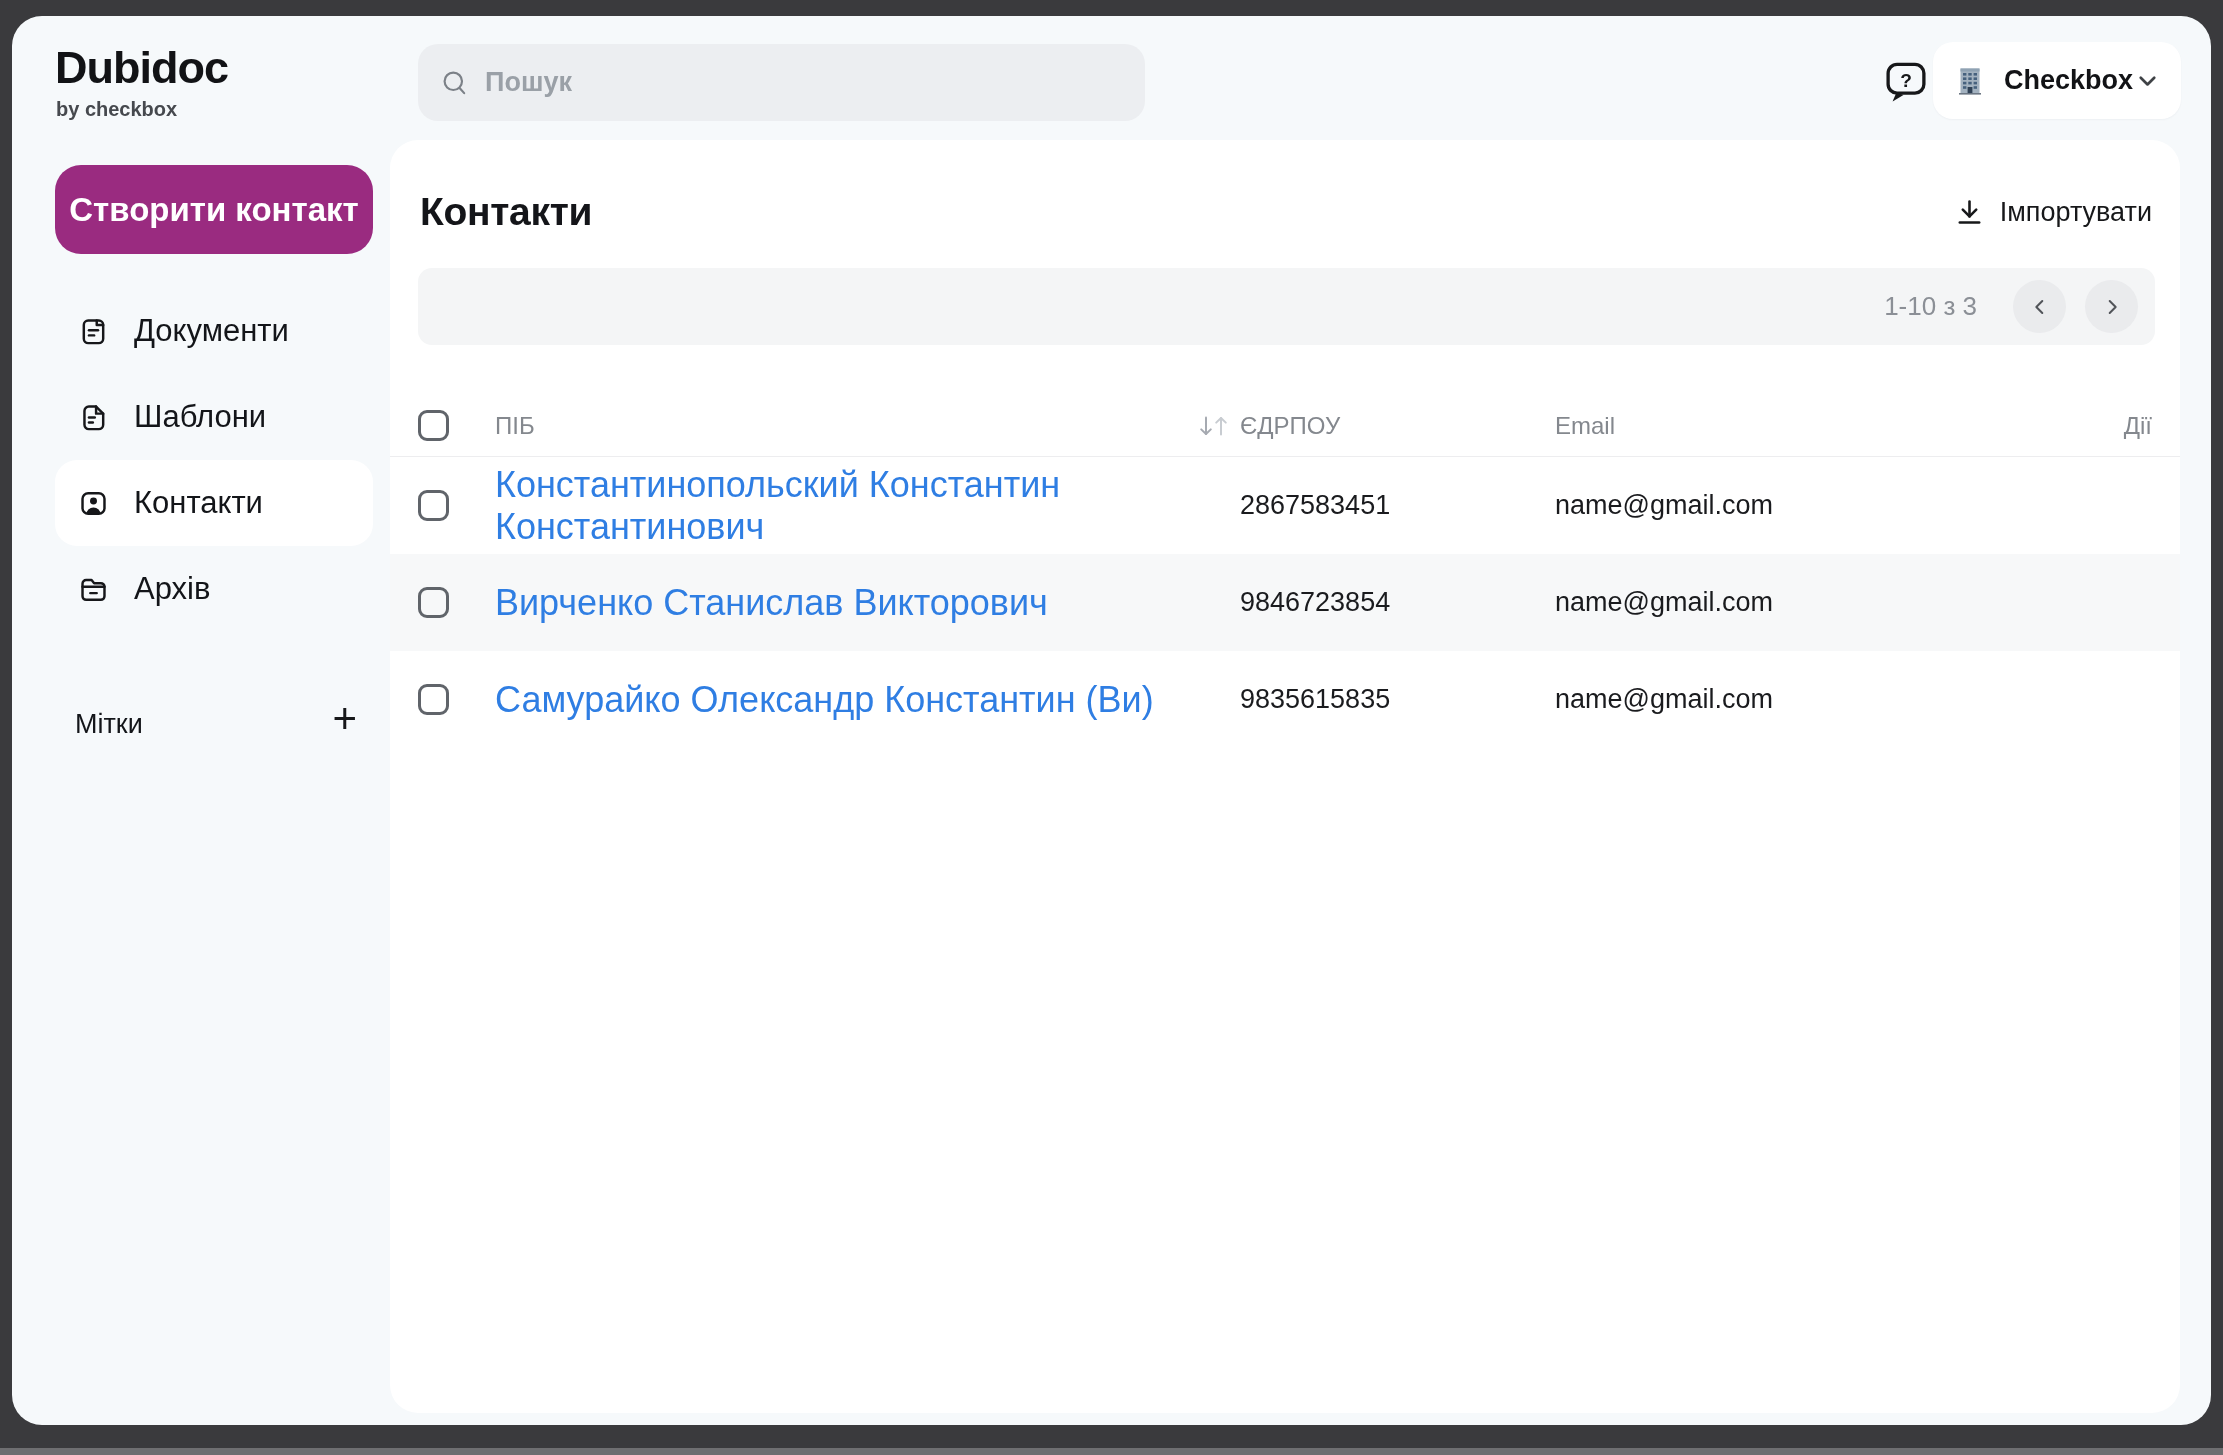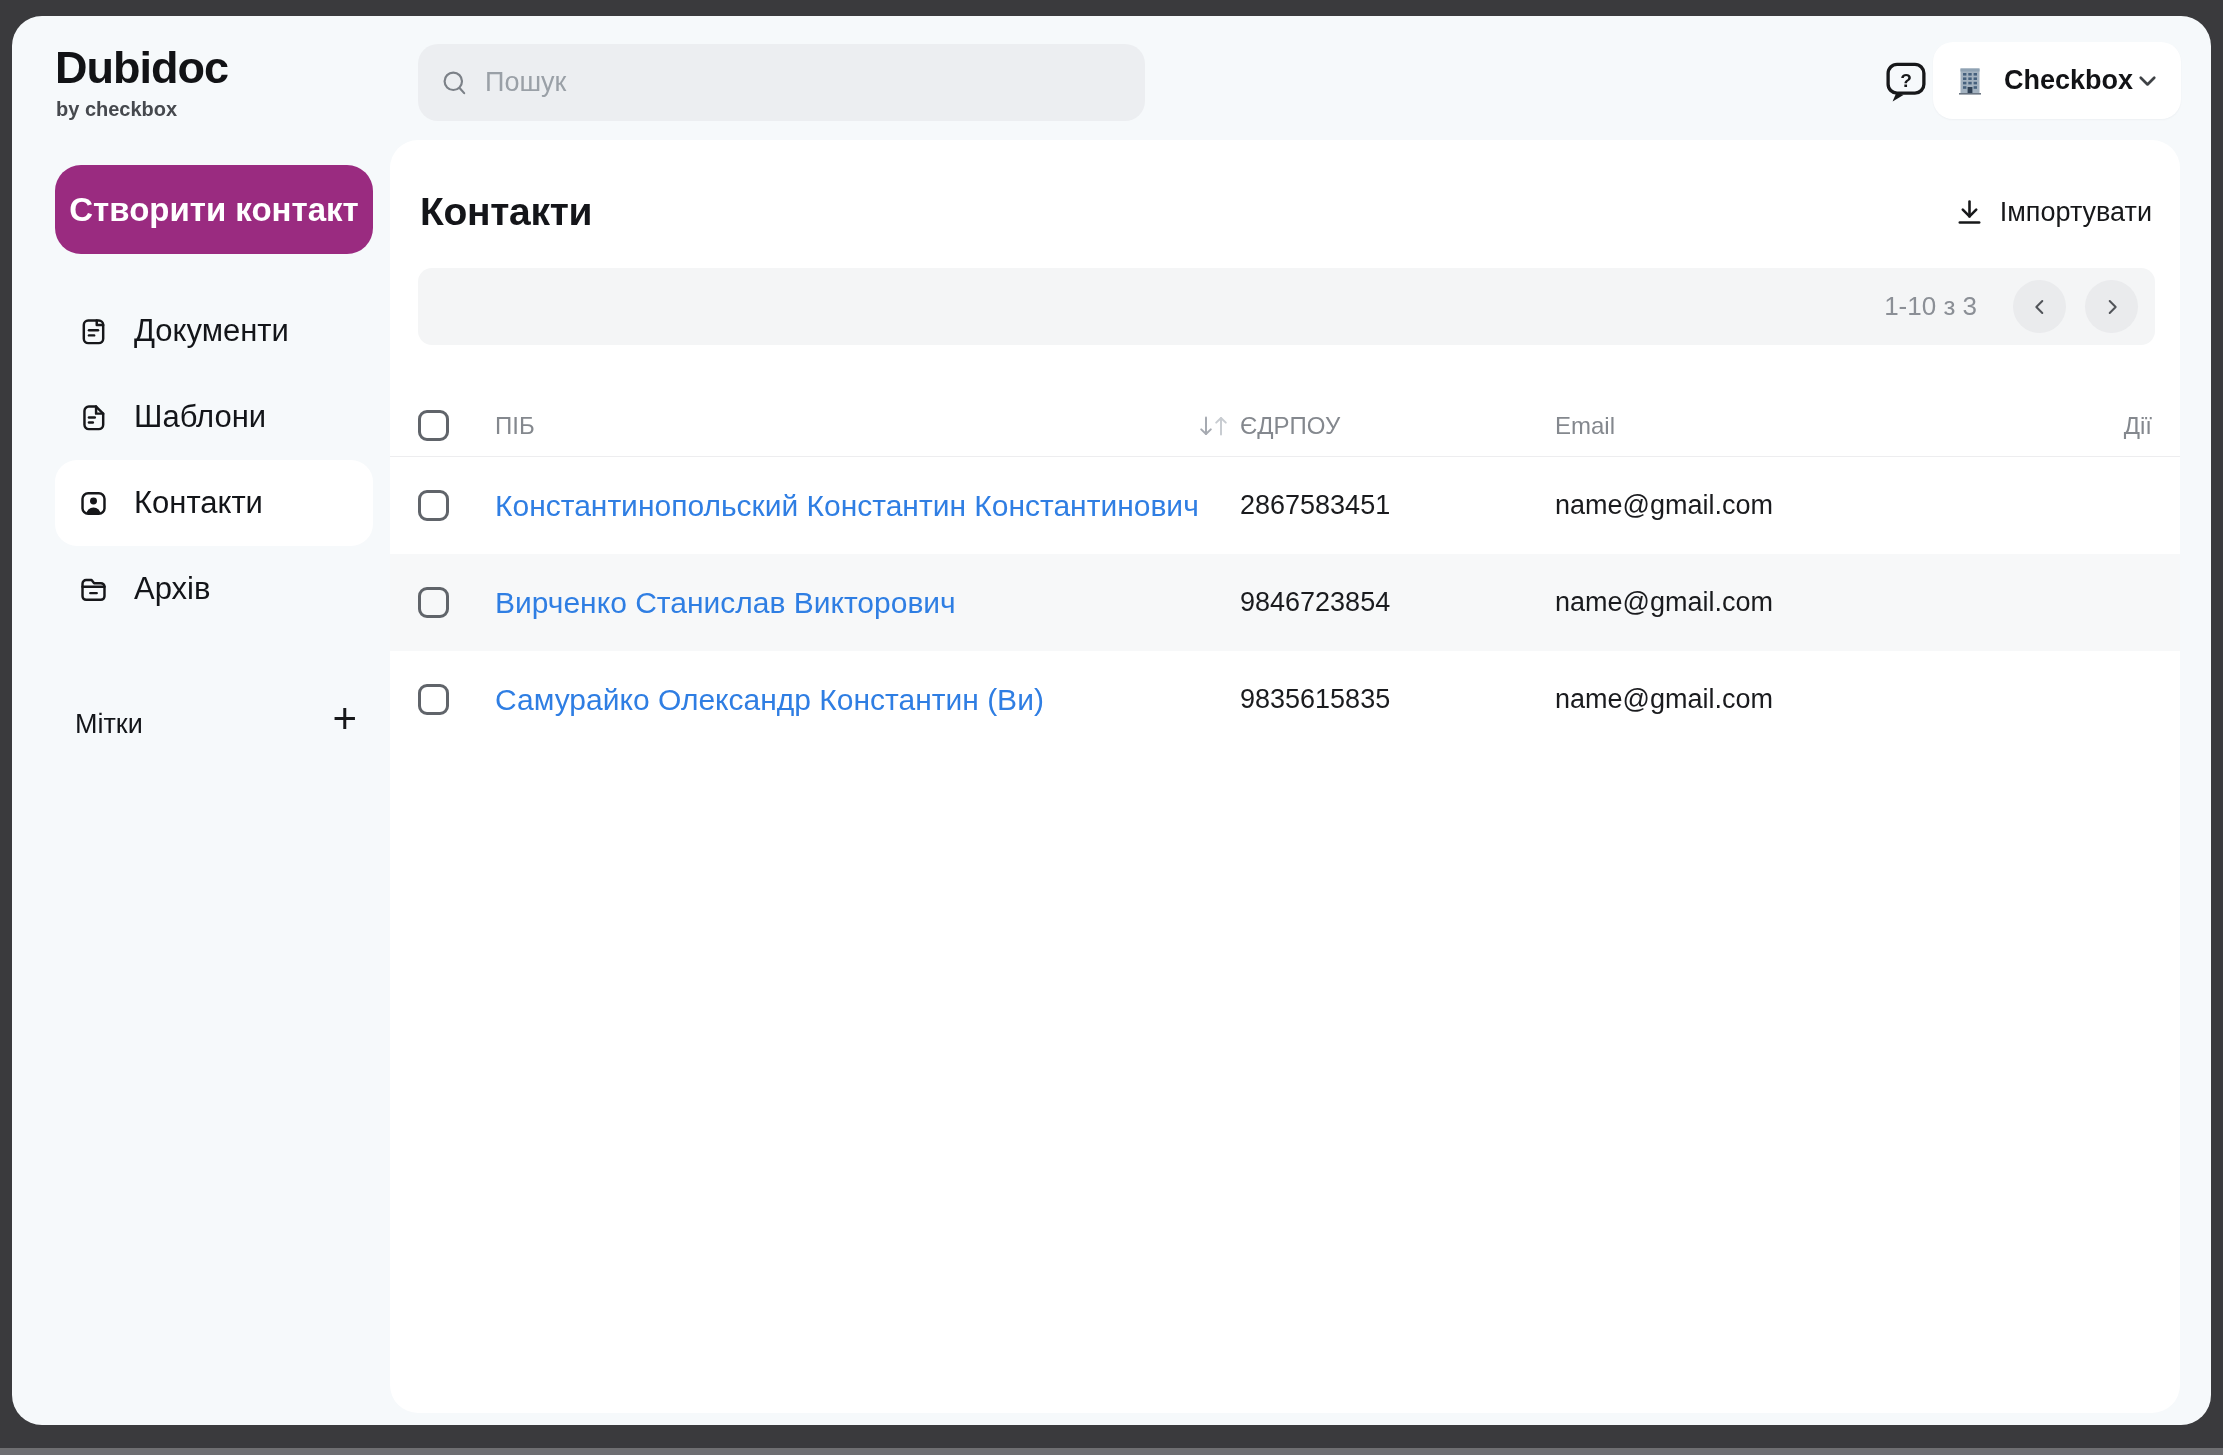--- a/index.html
+++ b/index.html
@@ -68,21 +68,21 @@
   
   .search {
     position: absolute; left: 406px; top: 28px;
     width: 727px; height: 77px;
     background: #eceef1; border-radius: 20px;
     display: flex; align-items: center; padding: 0 22px; gap: 16px;
   }
   .search svg { width: 29px; height: 29px; flex: none; }
   .search input {
     flex: 1; border: none; background: transparent; outline: none;
-    font-family: inherit; font-size: 27px; color: #15161a;
+    font-family: inherit; font-size: 27px; color: #15161a; font-weight: bold;
   }
   .search input::placeholder { color: #9aa0a7; }
   .help-btn {
     position: absolute; left: 1871px; top: 42px;
     width: 46px; height: 46px;
     border: none; background: transparent; cursor: pointer; padding: 0;
   }
   .account {
     position: absolute; left: 1921px; top: 26px;
     width: 248px; height: 77px;
@@ -140,21 +140,21 @@
   .cell-name-h { display: flex; align-items: center; justify-content: space-between; padding-right: 8px; }
   .sort-icon { display: inline-flex; cursor: pointer; }
   .sort-icon svg { width: 37px; height: 26px; }
   .datarow { height: 97px; }
   .datarow.alt { background: #f7f8f9; }
   .checkbox {
     width: 31px; height: 31px;
     border: 3px solid #60646a; border-radius: 9px;
     background: transparent; cursor: pointer;
   }
-  .name-link { font-size: 30px; color: #2f7ee3; text-decoration: none; cursor: pointer; }
+  .name-link { font-size: 36px; color: #2f7ee3; text-decoration: none; cursor: pointer; }
   .cell-text { font-size: 27px; color: #1a1b1e; }
 </style>
 </head>
 <body>
 
 <div class="canvas">
   <div class="app">
 
     <aside class="sidebar">
       <div class="logo-name">Dubidoc</div>

